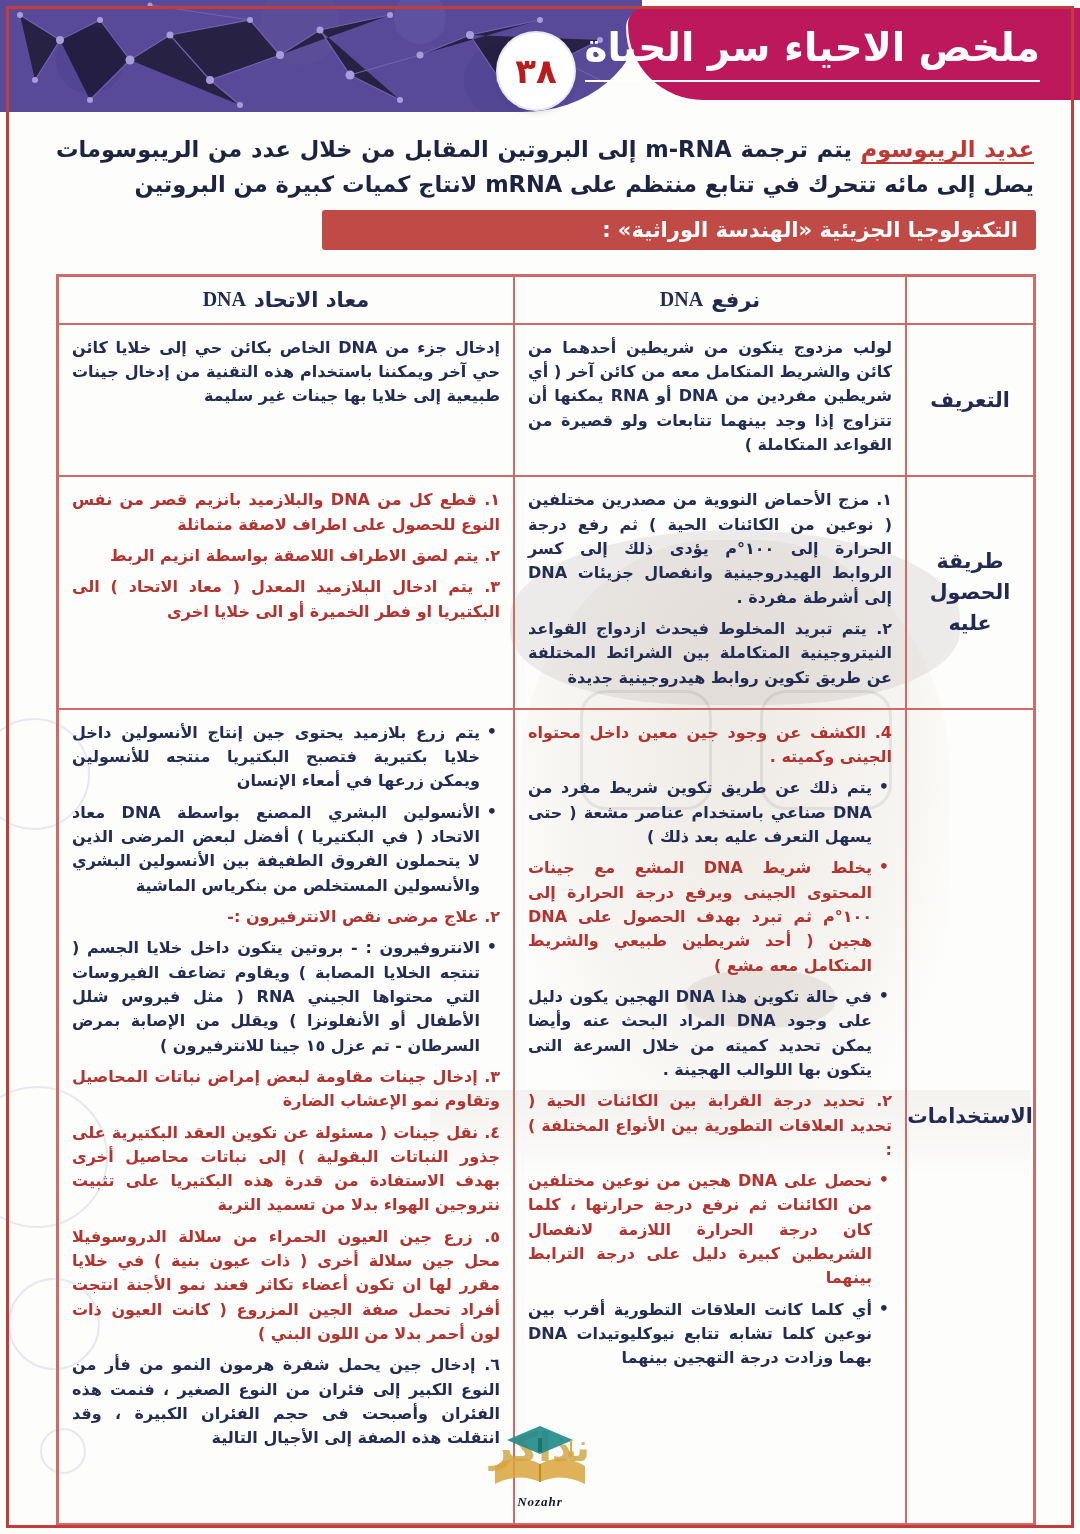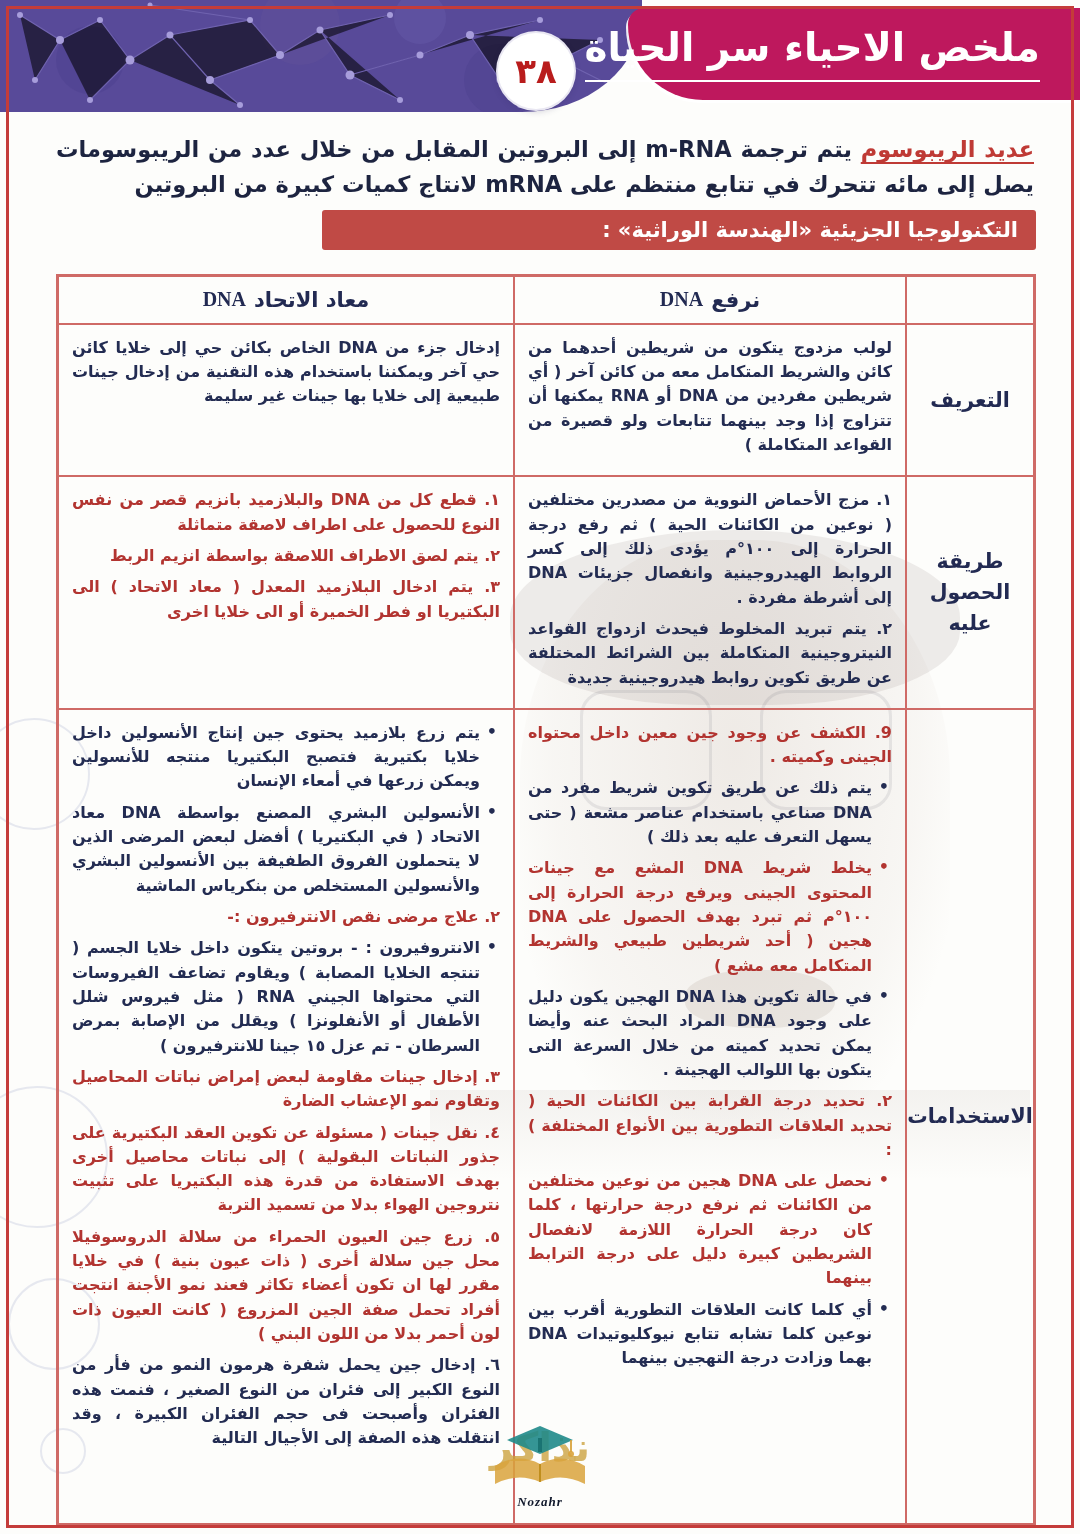--- a/index.html
+++ b/index.html
@@ -168,21 +168,21 @@
         <div class="item num c-navy"><span>٢. يتم تبريد المخلوط فيحدث ازدواج القواعد النيتروجينية المتكاملة بين الشرائط المختلفة عن طريق تكوين روابط هيدروجينية جديدة</span></div>
       </div>
     <div class="tcell bcell r-meth">
         <div class="item num c-red"><span>١. قطع كل من DNA والبلازميد بانزيم قصر من نفس النوع للحصول على اطراف لاصقة متماثلة</span></div>
         <div class="item num c-red"><span>٢. يتم لصق الاطراف اللاصقة بواسطة انزيم الربط</span></div>
         <div class="item num c-red"><span>٣. يتم ادخال البلازميد المعدل ( معاد الاتحاد ) الى البكتيريا او فطر الخميرة أو الى خلايا اخرى</span></div>
       </div>
 
     <div class="tcell lcell r-uses">الاستخدامات</div>
     <div class="tcell bcell r-uses">
-        <div class="item num c-red"><span>9. الكشف عن وجود جين معين داخل محتواه الجينى وكميته .</span></div>
+        <div class="item num c-red"><span>4. الكشف عن وجود جين معين داخل محتواه الجينى وكميته .</span></div>
         <div class="item bullet c-navy"><span class="marker">•</span><span>يتم ذلك عن طريق تكوين شريط مفرد من DNA صناعي باستخدام عناصر مشعة ( حتى يسهل التعرف عليه بعد ذلك )</span></div>
         <div class="item bullet c-red"><span class="marker">•</span><span>يخلط شريط DNA المشع مع جينات المحتوى الجينى ويرفع درجة الحرارة إلى ١٠٠°م ثم تبرد بهدف الحصول على DNA هجين ( أحد شريطين طبيعي والشريط المتكامل معه مشع )</span></div>
         <div class="item bullet c-navy"><span class="marker">•</span><span>في حالة تكوين هذا DNA الهجين يكون دليل على وجود DNA المراد البحث عنه وأيضا يمكن تحديد كميته من خلال السرعة التى يتكون بها اللوالب الهجينة .</span></div>
         <div class="item num c-red"><span>٢. تحديد درجة القرابة بين الكائنات الحية ( تحديد العلاقات التطورية بين الأنواع المختلفة ) :</span></div>
         <div class="item bullet c-red"><span class="marker">•</span><span>نحصل على DNA هجين من نوعين مختلفين من الكائنات ثم نرفع درجة حرارتها ، كلما كان درجة الحرارة اللازمة لانفصال الشريطين كبيرة دليل على درجة الترابط بينهما</span></div>
         <div class="item bullet c-navy"><span class="marker">•</span><span>أي كلما كانت العلاقات التطورية أقرب بين نوعين كلما تشابه تتابع نيوكليوتيدات DNA بهما وزادت درجة التهجين بينهما</span></div>
       </div>
     <div class="tcell bcell r-uses">
         <div class="item bullet c-navy"><span class="marker">•</span><span>يتم زرع بلازميد يحتوى جين إنتاج الأنسولين داخل خلايا بكتيرية فتصبح البكتيريا منتجه للأنسولين ويمكن زرعها في أمعاء الإنسان</span></div>
         <div class="item bullet c-navy"><span class="marker">•</span><span>الأنسولين البشري المصنع بواسطة DNA معاد الاتحاد ( في البكتيريا ) أفضل لبعض المرضى الذين لا يتحملون الفروق الطفيفة بين الأنسولين البشري والأنسولين المستخلص من بنكرياس الماشية</span></div>

